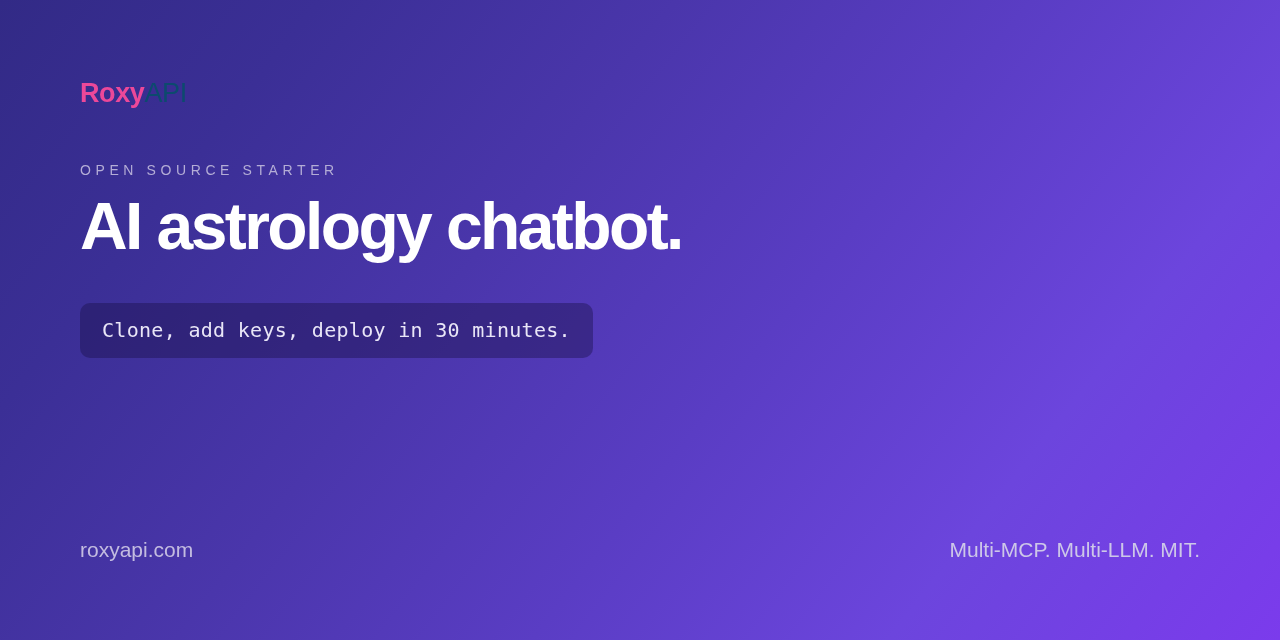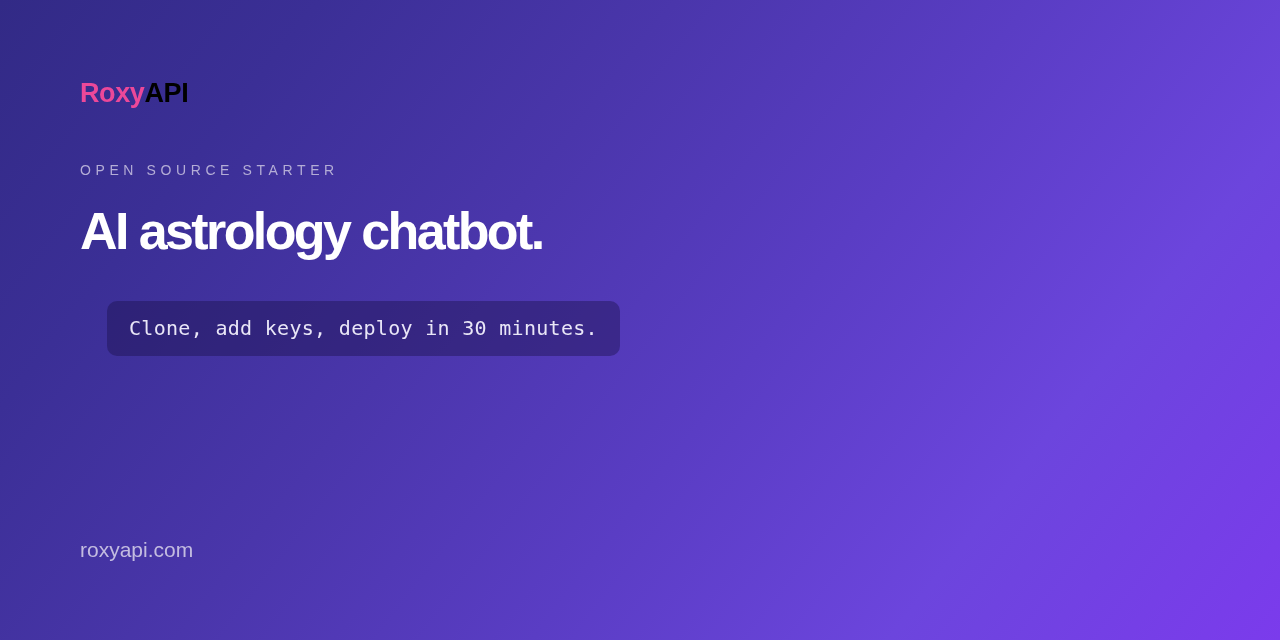--- a/index.html
+++ b/index.html
@@ -35,52 +35,51 @@
     font-size: 27px;
     line-height: 1;
     letter-spacing: -0.4px;
     white-space: nowrap;
   }
   .logo-mark {
     font-weight: 700;
     color: #ec4899;
   }
   .logo-suffix {
-    font-weight: 700;
-    color: #000000;
+    font-weight: 400;
+    color: #0c4a6e;
     margin-top: 48px;
   }
 
   
   .eyebrow {
     margin-top: 56px;
     font-size: 14px;
     font-weight: 400;
     letter-spacing: 4.6px;
     color: #b4add6;
     text-transform: uppercase;
     line-height: 1;
   }
 
   
   .headline {
-    margin-top: 27px;
-    font-size: 52px;
+    margin-top: 15px;
+    font-size: 66px;
     font-weight: 700;
     color: #ffffff;
     line-height: 1.05;
     letter-spacing: -2.6px;
   }
   .headline-line { display: block; white-space: nowrap; }
 
   
   .badge-row {
     margin-top: 42px;
     display: flex;
-    margin-left: 27px;
   }
   .code-badge {
     display: inline-flex;
     align-items: center;
     background: rgba(26, 16, 74, 0.42);
     border-radius: 10px;
     padding: 17px 22px 18px 22px;
     font-family: "DejaVu Sans Mono", "Liberation Mono", monospace;
     font-size: 20px;
     letter-spacing: 0.3px;
@@ -120,15 +119,16 @@
   <h1 class="headline">
     <span class="headline-line">AI astrology chatbot.</span>
   </h1>
 
   <div class="badge-row">
     <div class="code-badge">Clone, add keys, deploy in 30 minutes.</div>
   </div>
 
   <div class="footer">
     <div class="footer-left">roxyapi.com</div>
+    <div class="footer-right">Multi-MCP. Multi-LLM. MIT.</div>
   </div>
 
 </div>
 
 </body></html>

